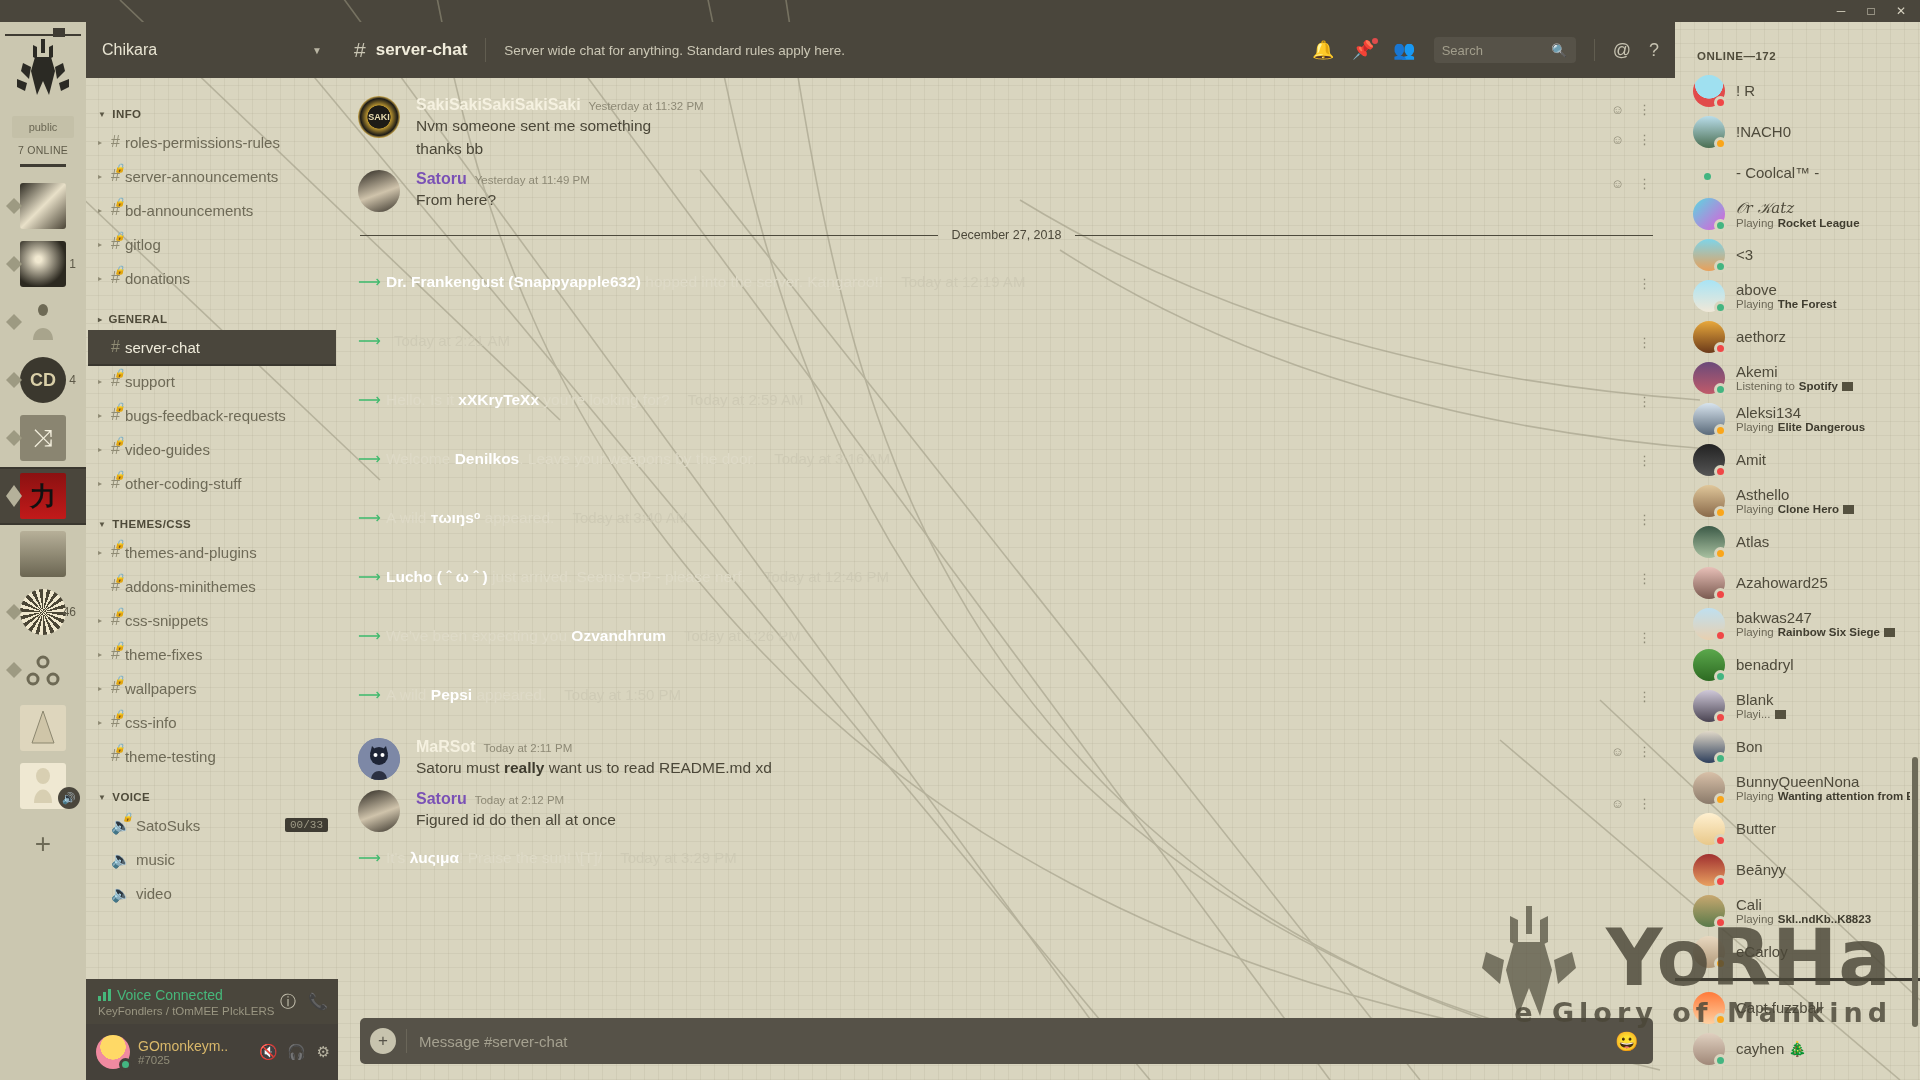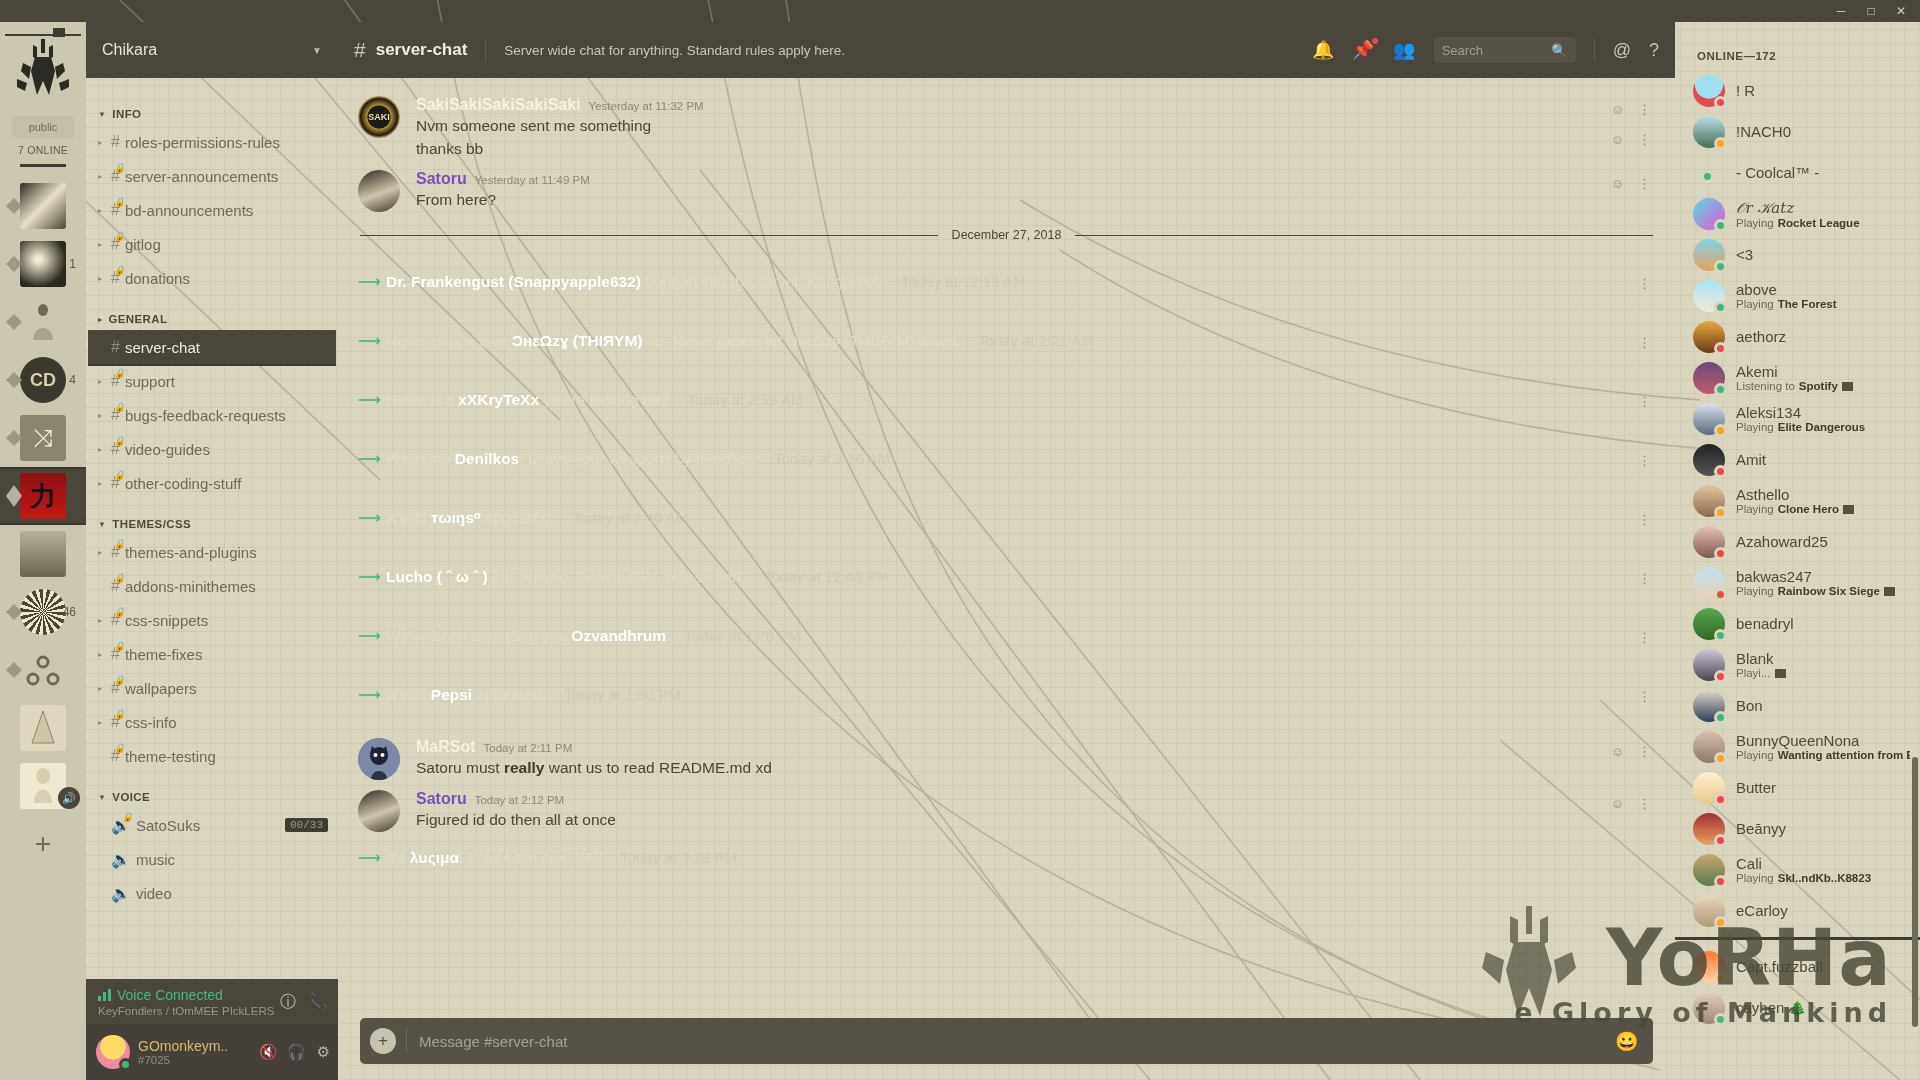--- a/index.html
+++ b/index.html
@@ -644,23 +644,20 @@
             <span class="ts">Today at 12:19 AM</span>
           </div>
           <div class="msg-actions" style="top:24px;">
               <span>⋮</span>
             </div>
         </div>
 
         <div class="msgrow">
           <div class="sysmsg">
             <span class="arrowico">⟶</span>
-            <span>
-              <span>Never gonna give </span><b>ƆнεΩzɣ (ТНІЯYM)</b><span> up. Never gonna let ƆнεΩzɣ (ТНІЯYM) down.</span>
-            </span>
             <span class="ts">Today at 2:21 AM</span>
           </div>
           <div class="msg-actions" style="top:24px;">
               <span>⋮</span>
             </div>
         </div>
 
         <div class="msgrow">
           <div class="sysmsg">
             <span class="arrowico">⟶</span>
@@ -910,20 +907,28 @@
             <span class="status" style="background:#faa61a"></span>
           </div>
         <div class="m-info">
           <div class="m-name">Asthello</div>
           <div class="m-act">
               <span>Playing</span>
               <b>Clone Hero</b>
               <i class="m-sq"></i>
             </div>
         </div>
+      </div>
+      <div class="member">
+        <div class="m-ava" style="background:linear-gradient(#3c5a47,#a8c0a0);">
+            <span class="status" style="background:#faa61a"></span>
+          </div>
+        <div class="m-info">
+            <div class="m-name">Atlas</div>
+          </div>
       </div>
       <div class="member">
         <div class="m-ava" style="background:linear-gradient(#e8c0b8,#7a5a50);">
             <span class="status" style="background:#f04747"></span>
           </div>
         <div class="m-info">
             <div class="m-name">Azahoward25</div>
           </div>
       </div>
       <div class="member">

